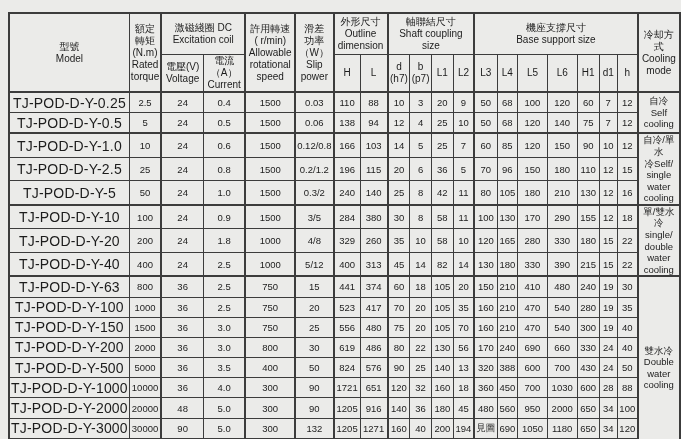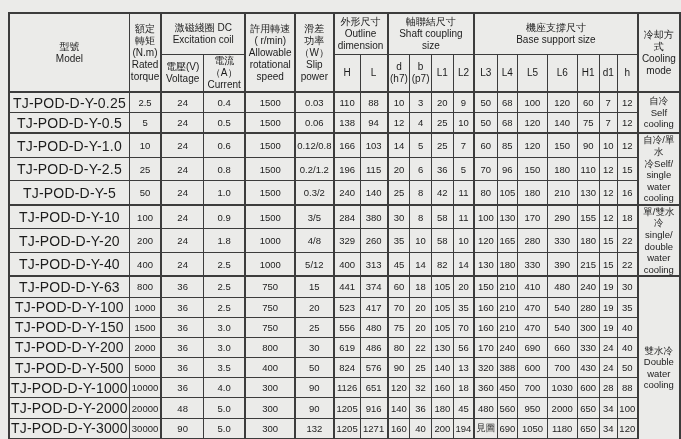--- a/index.html
+++ b/index.html
@@ -421,21 +421,21 @@
           <td>24</td>
           <td>50</td>
         </tr>
         <tr>
           <td class="model">TJ-POD-D-Y-1000</td>
           <td>10000</td>
           <td class="bl2">36</td>
           <td>4.0</td>
           <td class="bl2">300</td>
           <td class="bl2">90</td>
-          <td class="bl2">1126</td>
+          <td class="bl2">1721</td>
           <td>651</td>
           <td class="bl2">120</td>
           <td>32</td>
           <td>160</td>
           <td>18</td>
           <td class="bl2">360</td>
           <td>450</td>
           <td>700</td>
           <td>1030</td>
           <td>600</td>

